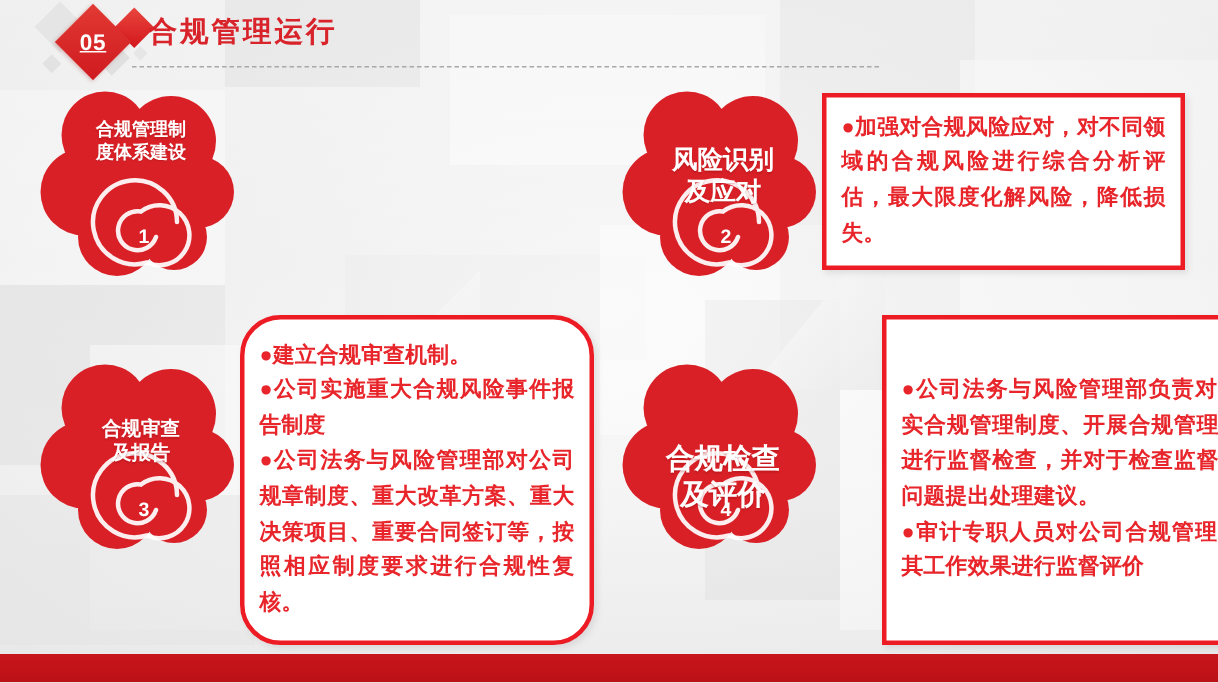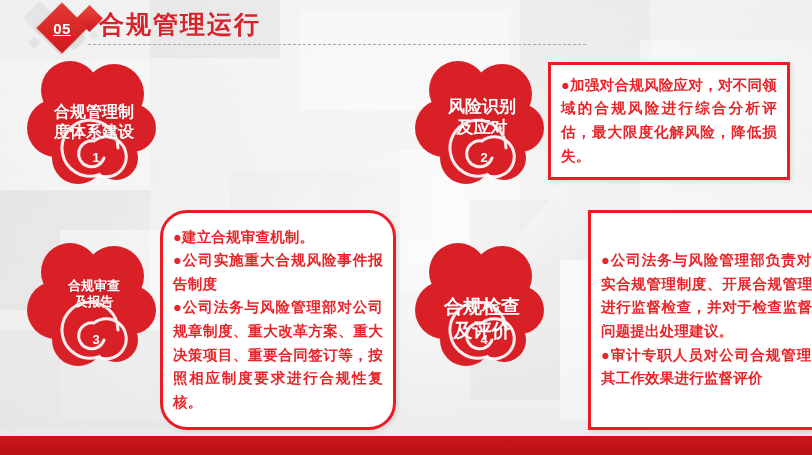--- a/index.html
+++ b/index.html
@@ -105,21 +105,21 @@
     justify-content: center;
     color: #ffffff;
     font-size: 15px;
     font-weight: bold;
     letter-spacing: .5px;
     text-decoration: underline;
   }
   .header-title {
     position: absolute;
     left: 99px; top: 8px;
-    font-size: 25px;
+    font-size: 19px;
     font-weight: bold;
     color: #d8232a;
     letter-spacing: 2px;
     white-space: nowrap;
   }
   .header-rule {
     position: absolute;
     left: 88px; top: 44px;
     width: 498px; height: 0;
     border-top: 1.5px dashed #a8a8a8;
@@ -224,21 +224,21 @@
         <circle cx="30" cy="70" r="29"></circle>
         <circle cx="72" cy="74" r="34"></circle>
         <circle cx="106" cy="70" r="24"></circle>
         <circle cx="52" cy="100" r="26"></circle>
         <circle cx="90" cy="100" r="22"></circle>
       </g>
       <g fill="none" stroke="#ffffff" stroke-width="3" stroke-linecap="round" opacity="0.92">
         <path d="M92 90 a28 28 0 1 0 -20 27 a20 20 0 1 0 -4 -34 a13 13 0 1 0 10 17"></path>
       </g>
     </svg>
-    <div class="cloud-label" style="top:44px; left:0; font-size:16px;">合规管理制
+    <div class="cloud-label" style="top:21px; left:0; font-size:12px;">合规管理制
 度体系建设</div>
     <div class="cloud-num" style="top:92px; left:2px; font-size:13px;">1</div>
   </div>
 
 
   <div class="cloud" style="left:414px; top:58px; width:136px; height:128px;">
     <svg width="136" height="128" viewBox="0 0 136 128">
       <g fill="#d92027">
         <circle cx="44" cy="32" r="29"></circle>
         <circle cx="88" cy="36" r="30"></circle>

